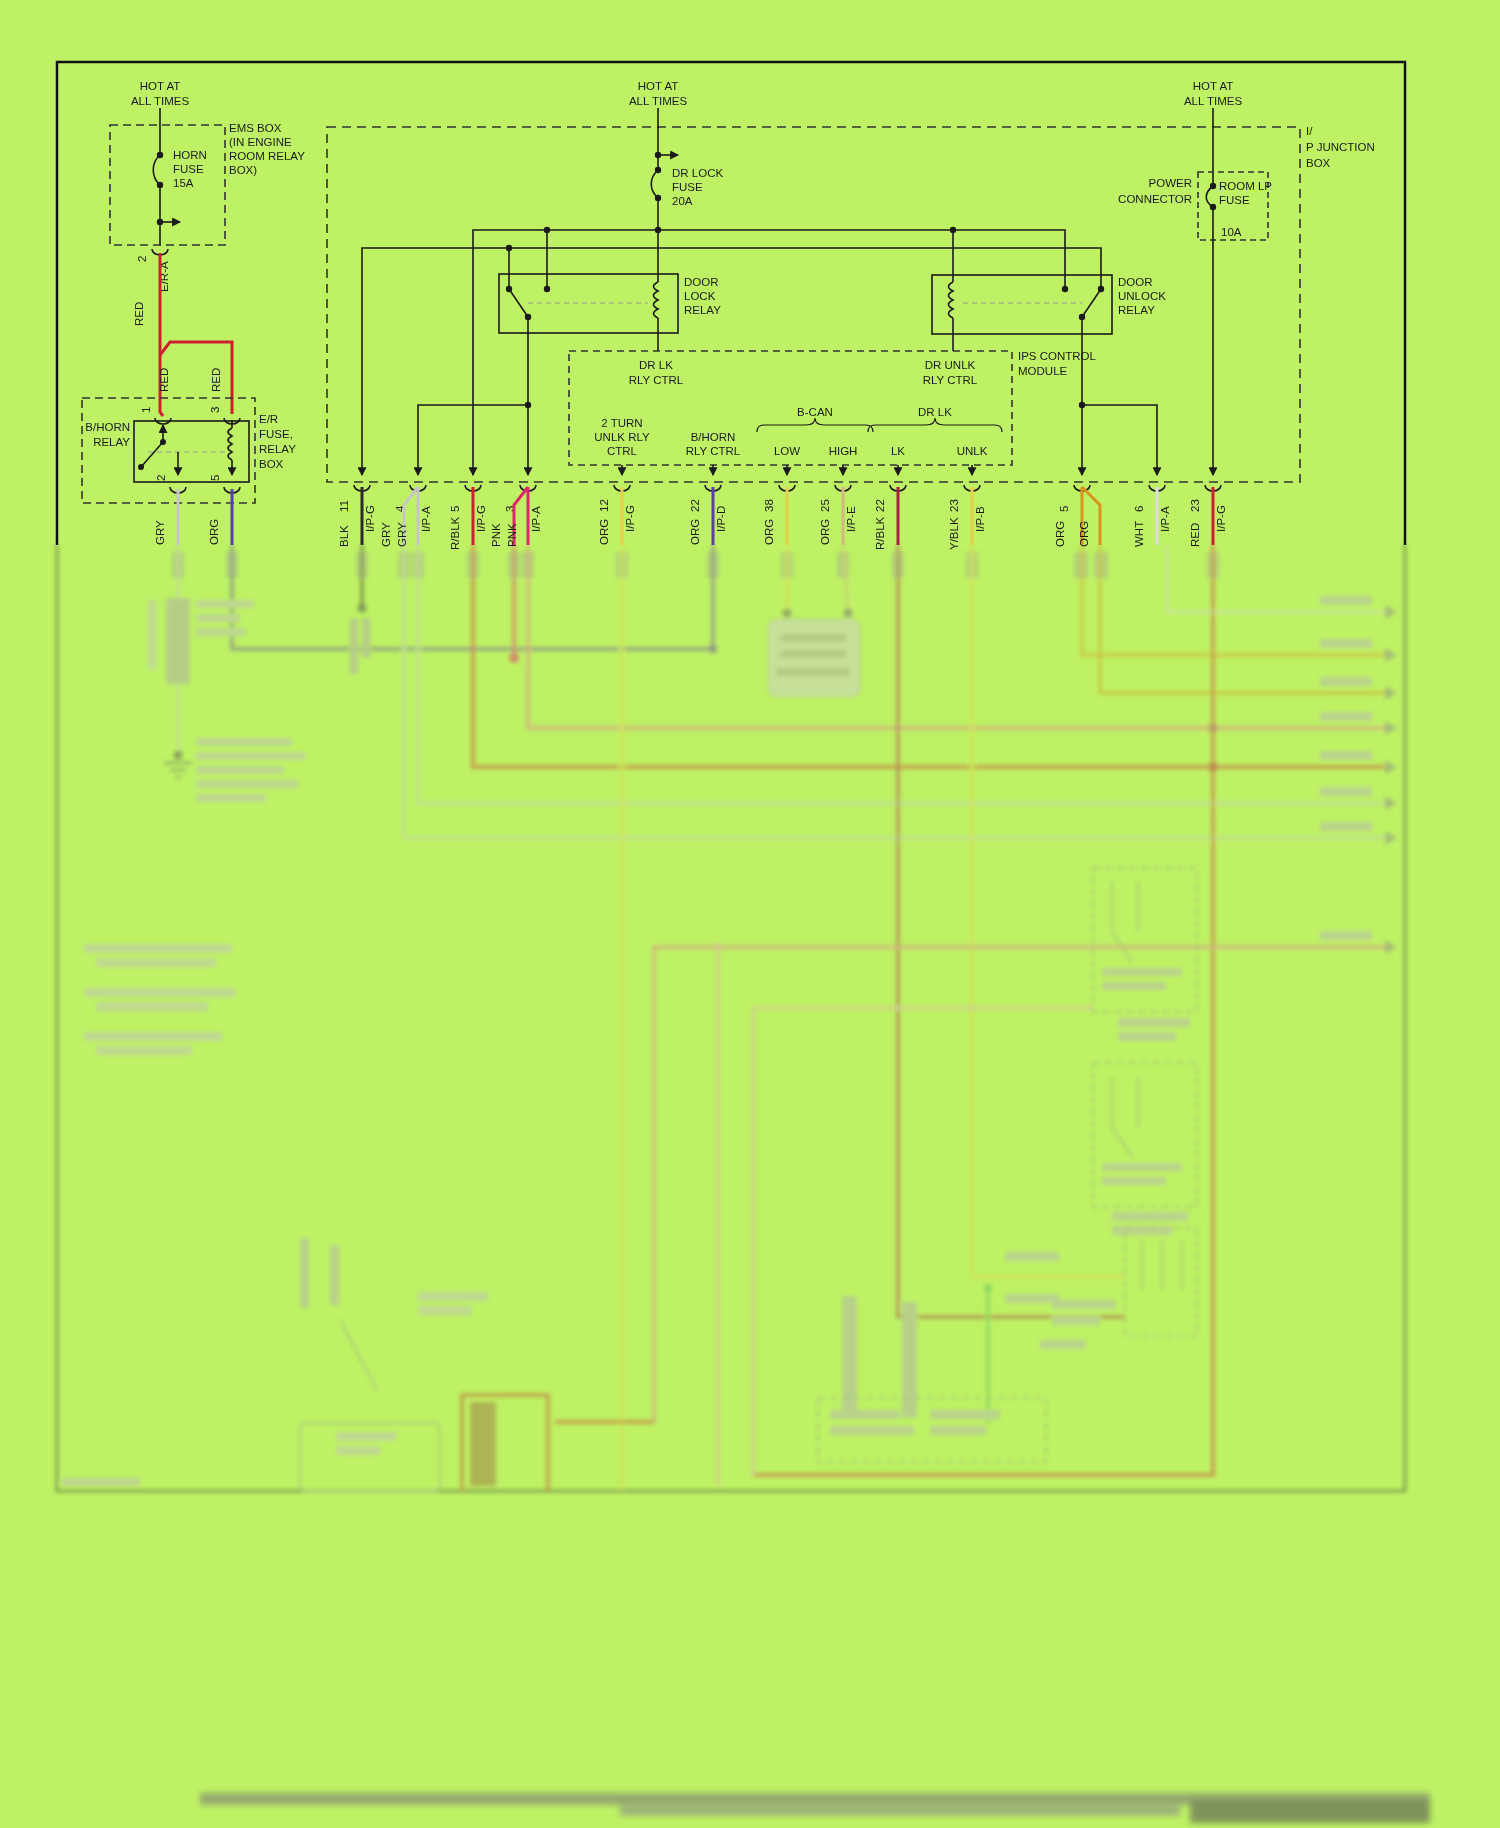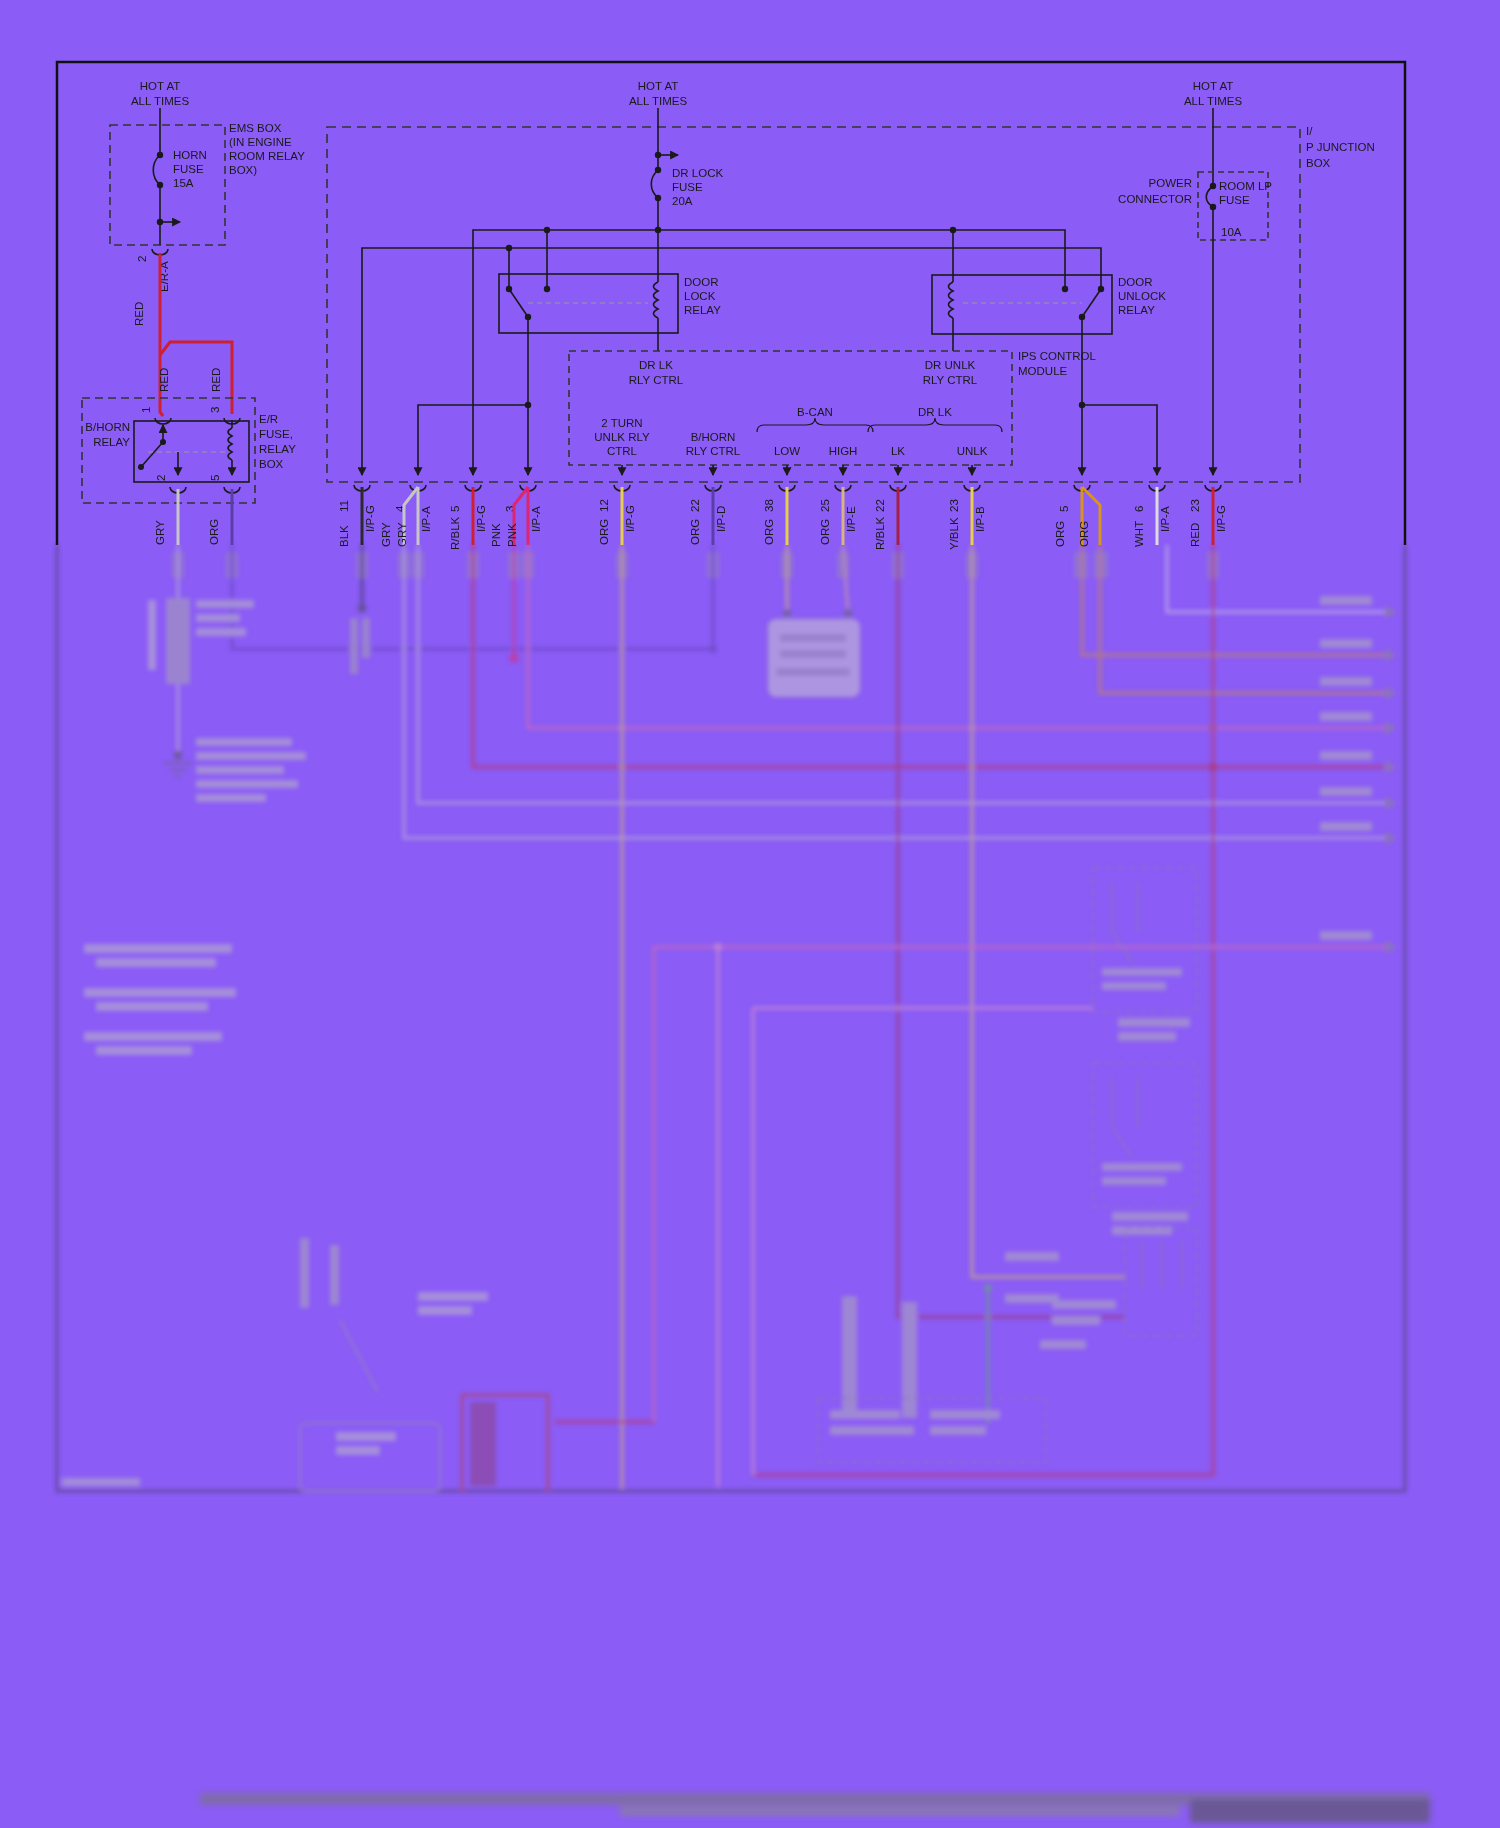--- a/index.html
+++ b/index.html
@@ -1,16 +1,16 @@
 <!DOCTYPE html>
 <html><head>
 <meta charset="utf-8">
 <style>
   html,body{margin:0;padding:0;background:#ffffff;}
-  #stage{position:relative;width:1500px;height:1828px;background:#8b5cf6;overflow:hidden;font-family:"Liberation Sans",sans-serif;}
+  #stage{position:relative;width:1500px;height:1828px;background:#bef264;overflow:hidden;font-family:"Liberation Sans",sans-serif;}
   svg{position:absolute;left:0;top:0;}
   .t{font-family:"Liberation Sans",sans-serif;font-size:11.5px;fill:#1a1a1a;}
   .tm{text-anchor:middle;}
   .te{text-anchor:end;}
   .w{fill:none;stroke-linecap:butt;stroke-linejoin:miter;}
 </style>
 </head>
 <body>
 
 <div id="stage">

